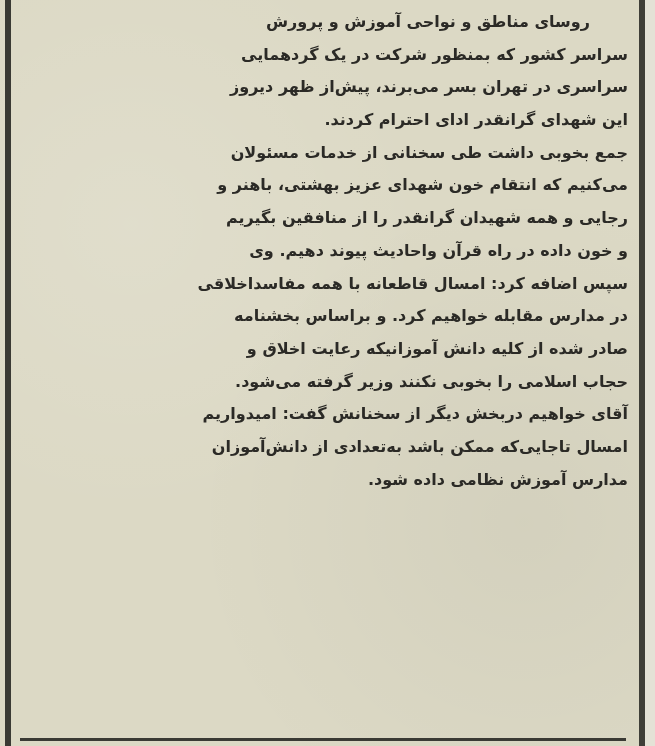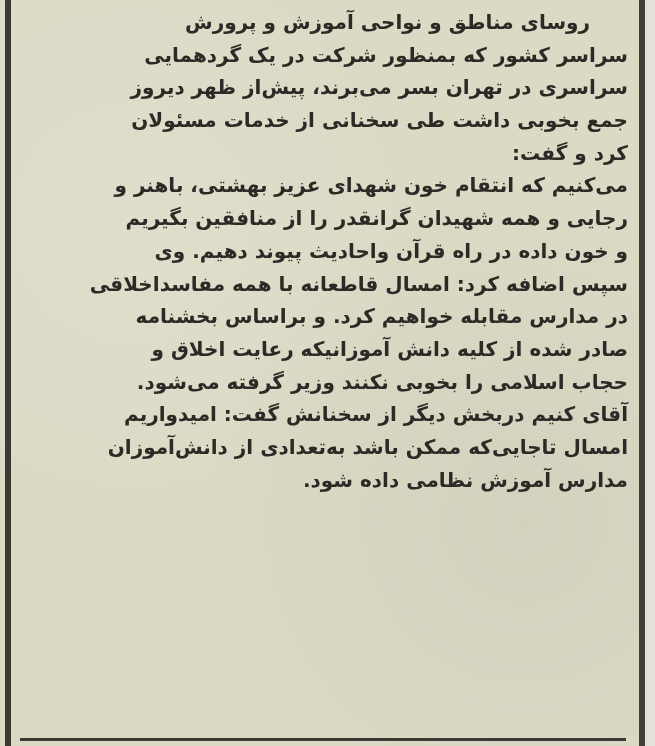--- a/index.html
+++ b/index.html
@@ -54,21 +54,21 @@
     }
     .article {
       position: absolute;
       left: 24px;
       top: 6px;
       width: 604px;
       direction: rtl;
       text-align: justify;
       text-align-last: right;
       font-family: "DejaVu Sans", sans-serif;
-      font-size: 20px;
+      font-size: 16px;
       font-weight: bold;
       line-height: 32.7px;
       color: #2b2a26;
     }
     .line {
       display: block;
       white-space: nowrap;
       text-align: right;
       height: 32.7px;
       overflow: visible;
@@ -83,30 +83,30 @@
 <div class="clipping">
   <div class="border-left"></div>
   <div class="border-right"></div>
   <div class="border-right-edge"></div>
 
   <div class="article">
 
     <span class="line indent">روسای مناطق و نواحی آموزش و پرورش</span>
     <span class="line">سراسر کشور که بمنظور شرکت در یک گردهمایی</span>
     <span class="line">سراسری در تهران بسر می‌برند، پیش‌از ظهر دیروز</span>
+    <span class="line">این شهدای گرانقدر ادای احترام کردند.</span>
 
     <span class="line">جمع بخوبی داشت طی سخنانی از خدمات مسئولان</span>
-    <span class="line">کرد و گفت:</span>
 
     <span class="line">می‌کنیم که انتقام خون شهدای عزیز بهشتی، باهنر و</span>
     <span class="line">رجایی و همه شهیدان گرانقدر را از منافقین بگیریم</span>
     <span class="line">و خون داده در راه قرآن واحادیث پیوند دهیم. وی</span>
     <span class="line">سپس اضافه کرد: امسال قاطعانه با همه مفاسداخلاقی</span>
     <span class="line">در مدارس مقابله خواهیم کرد. و براساس بخشنامه</span>
     <span class="line">صادر شده از کلیه دانش آموزانیکه رعایت اخلاق و</span>
     <span class="line">حجاب اسلامی را بخوبی نکنند وزیر گرفته می‌شود.</span>
-    <span class="line">آقای کنیم دربخش دیگر از سخنانش گفت: امیدواریم</span>
+    <span class="line">آقای خواهیم دربخش دیگر از سخنانش گفت: امیدواریم</span>
     <span class="line">امسال تاجایی‌که ممکن باشد به‌تعدادی از دانش‌آموزان</span>
     <span class="line">مدارس آموزش نظامی داده شود.</span>
   </div>
 
   <div class="bottom-rule"></div>
 </div>
 
 </body></html>

